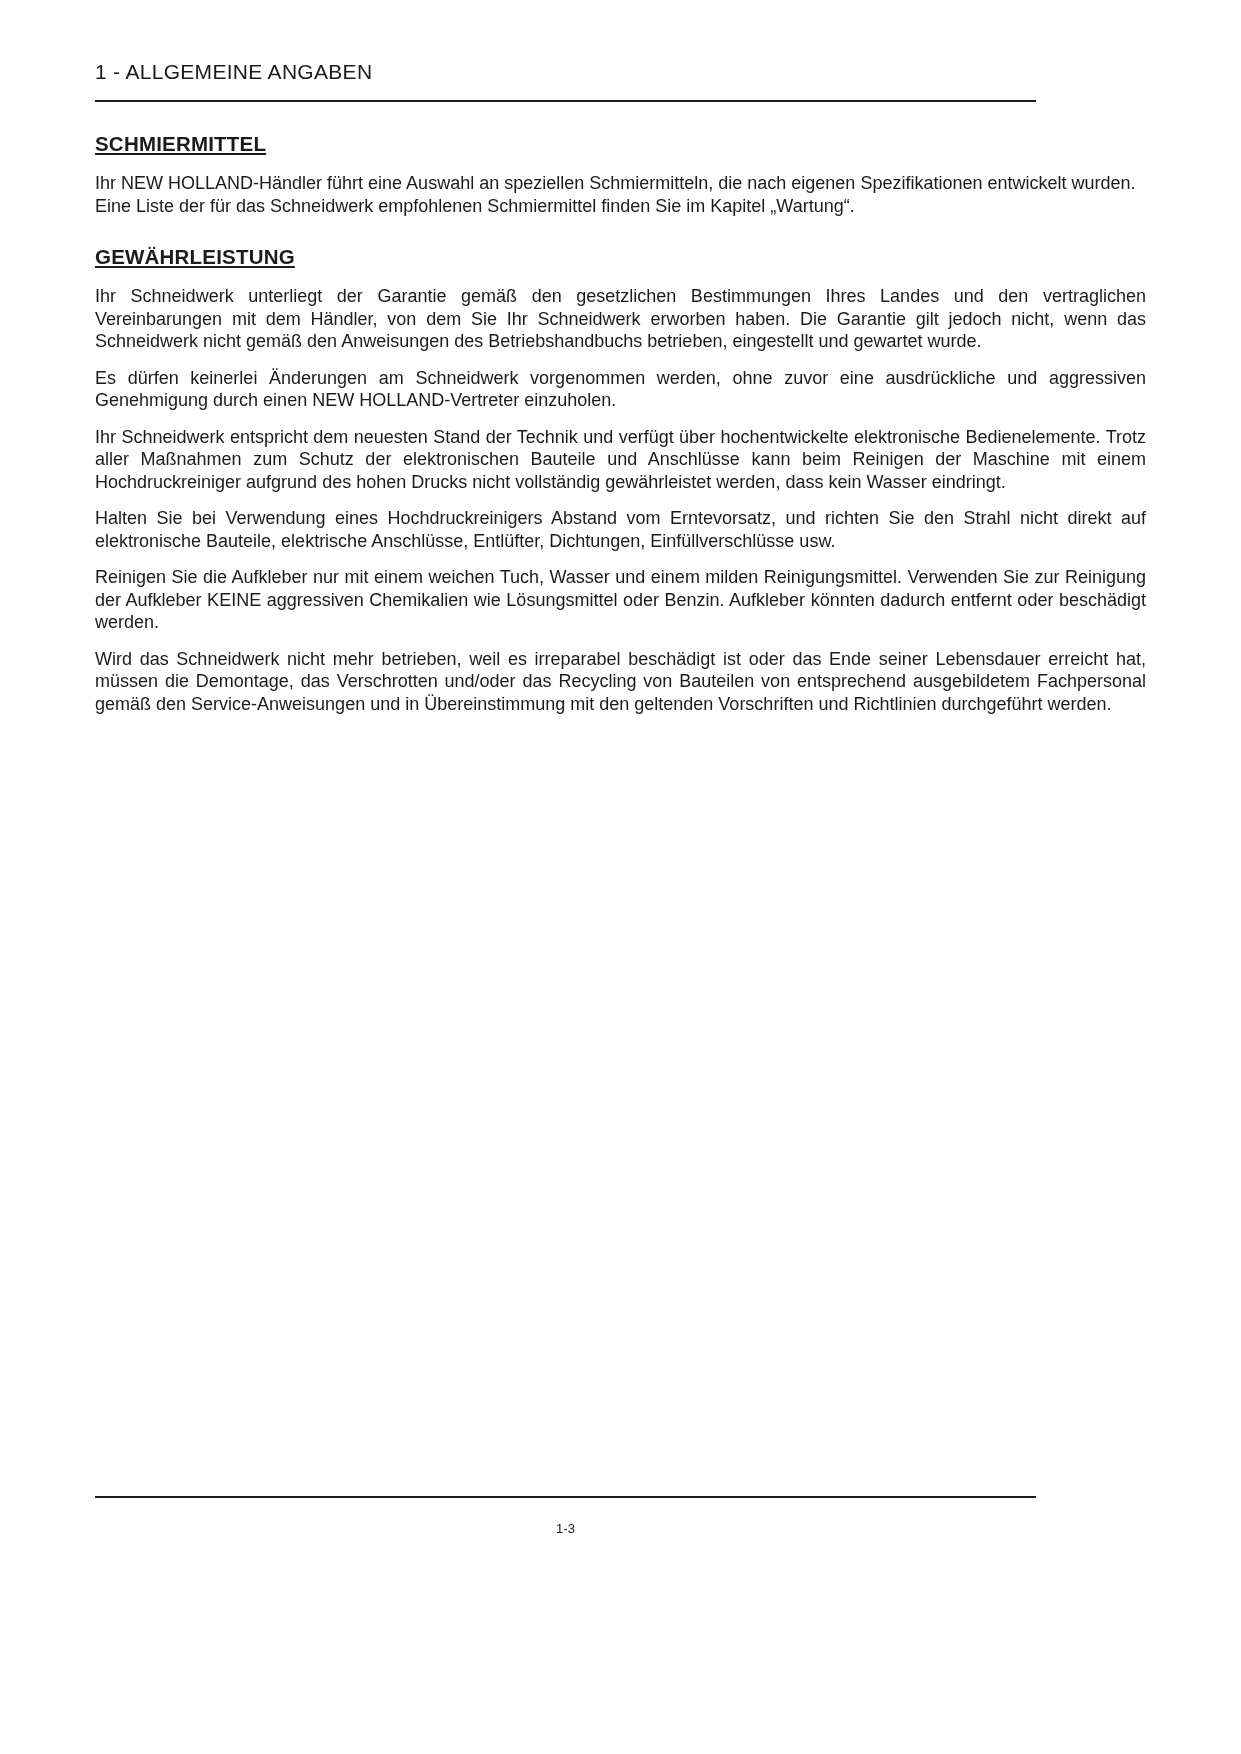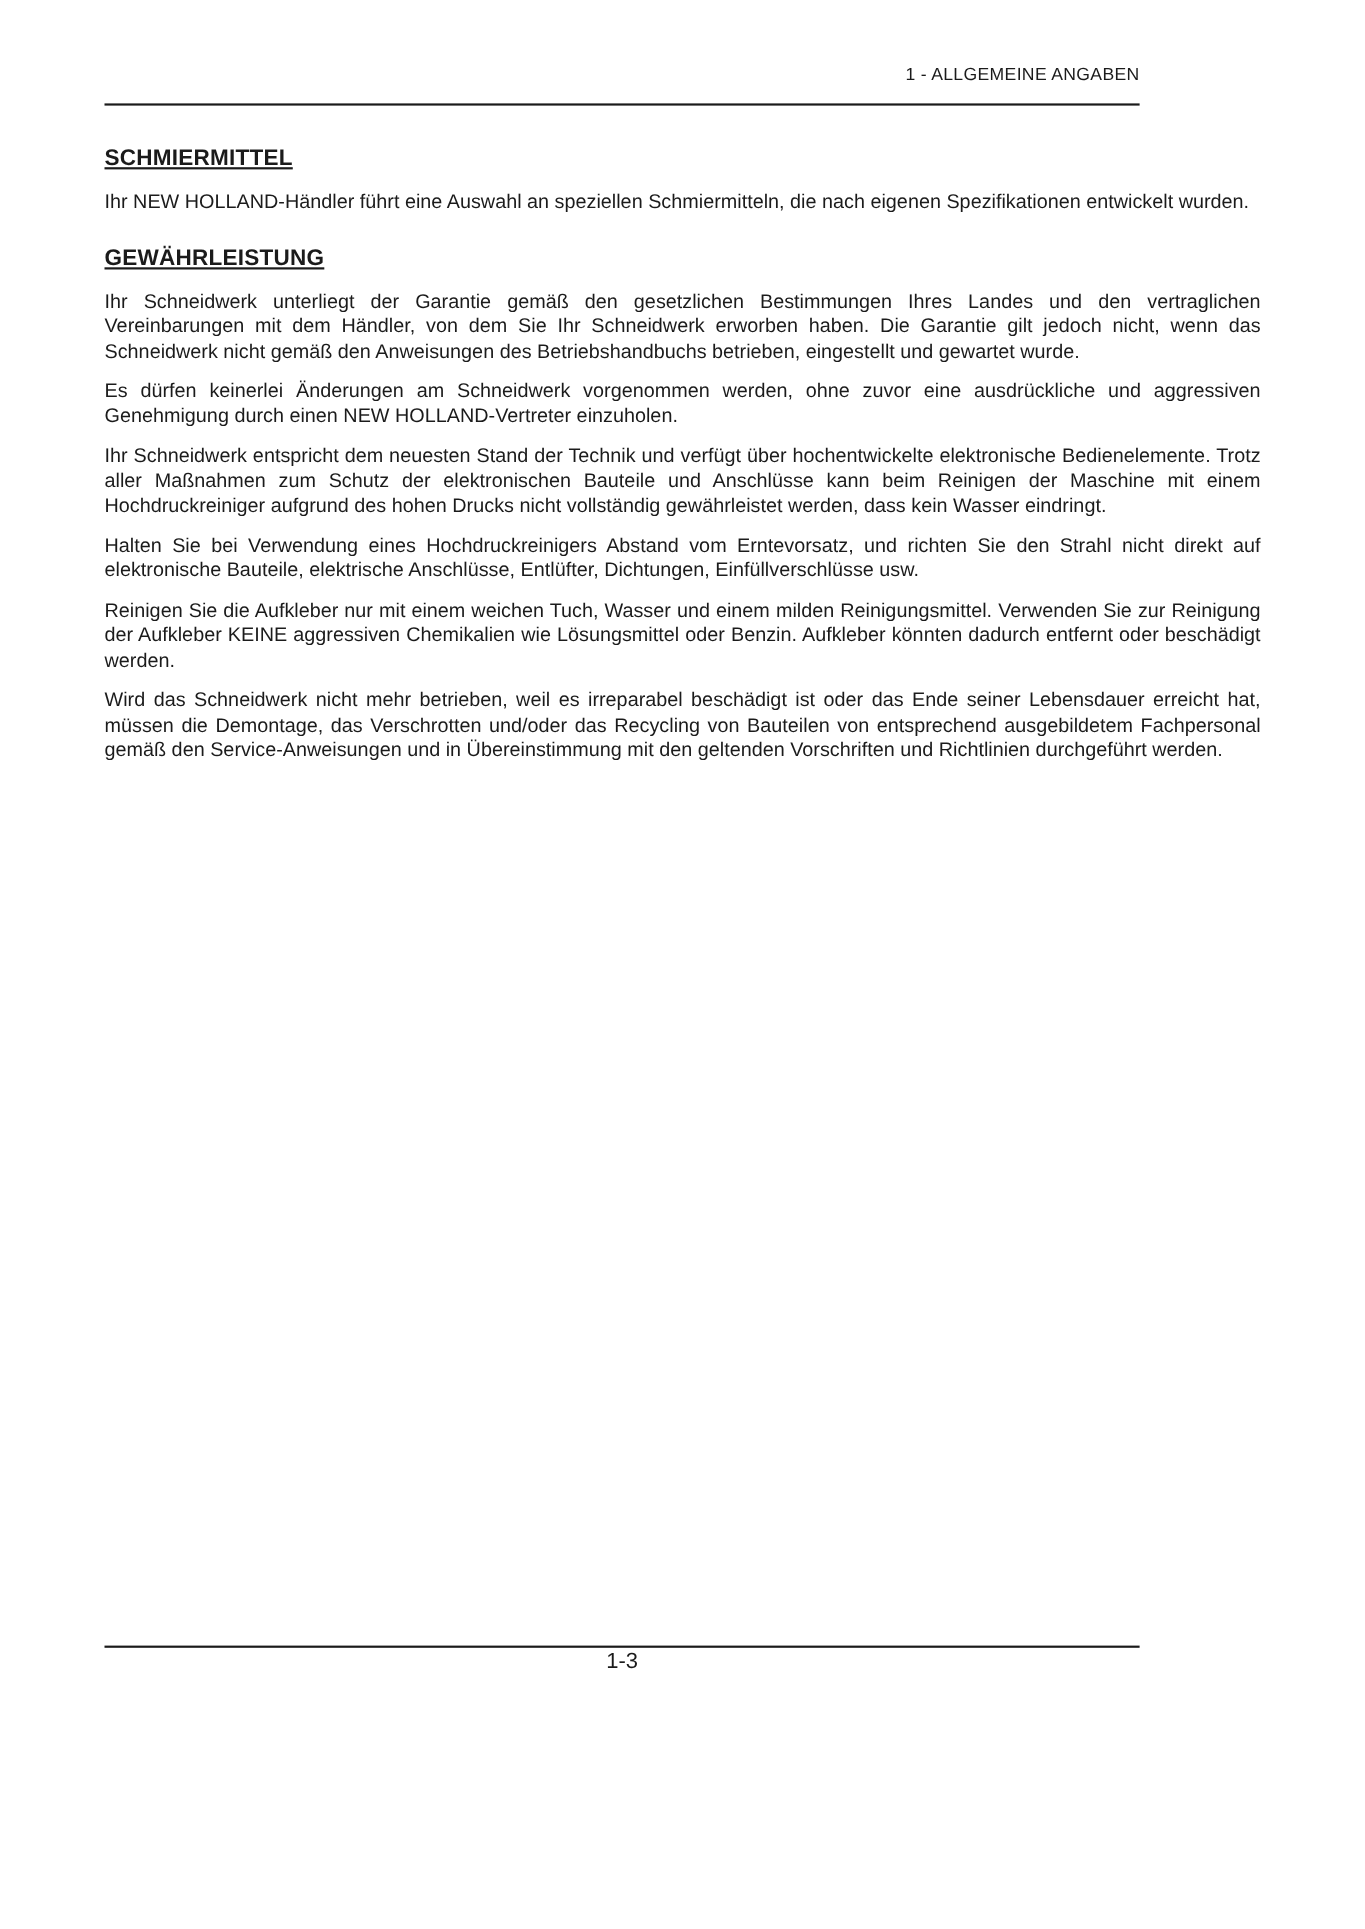--- a/index.html
+++ b/index.html
@@ -14,22 +14,22 @@
 
   
   .page-header {
     position: absolute;
     left: 95px;
     top: 0;
     width: 941px;
   }
   .header-title {
     padding-top: 60px;
-    text-align: right;
-    font-size: 16px;
+    text-align: left;
+    font-size: 21px;
     letter-spacing: 0.3px;
   }
   .rule {
     border: none;
     border-top: 2.5px solid #1b1b1b;
     margin: 0;
     width: 100%;
   }
   .header-rule { margin-top: 16px; }
 
@@ -57,37 +57,38 @@
 
   
   .page-footer {
     position: absolute;
     left: 95px;
     top: 1496px;
     width: 941px;
   }
   .footer-number {
     text-align: center;
-    font-size: 20px;
-    padding-top: 1px;
+    font-size: 13px;
+    padding-top: 23px;
   }
 </style>
 </head>
 <body>
 
 <header class="page-header">
   <div class="header-title">1 - ALLGEMEINE ANGABEN</div>
   <hr class="rule header-rule">
 </header>
 
 <main class="content">
 
   <section>
     <h2>SCHMIERMITTEL</h2>
     <p class="tight">Ihr NEW HOLLAND-Händler führt eine Auswahl an speziellen Schmiermitteln, die nach eigenen Spezifikationen entwickelt wurden.</p>
+    <p>Eine Liste der für das Schneidwerk empfohlenen Schmiermittel finden Sie im Kapitel „Wartung“.</p>
   </section>
 
   <section>
     <h2>GEWÄHRLEISTUNG</h2>
     <p>Ihr Schneidwerk unterliegt der Garantie gemäß den gesetzlichen Bestimmungen Ihres Landes und den vertraglichen Vereinbarungen mit dem Händler, von dem Sie Ihr Schneidwerk erworben haben. Die Garantie gilt jedoch nicht, wenn das Schneidwerk nicht gemäß den Anweisungen des Betriebshandbuchs betrieben, eingestellt und gewartet wurde.</p>
     <p>Es dürfen keinerlei Änderungen am Schneidwerk vorgenommen werden, ohne zuvor eine ausdrückliche und aggressiven Genehmigung durch einen NEW HOLLAND-Vertreter einzuholen.</p>
   </section>
 
   <section>
     <p>Ihr Schneidwerk entspricht dem neuesten Stand der Technik und verfügt über hochentwickelte elektronische Bedienelemente. Trotz aller Maßnahmen zum Schutz der elektronischen Bauteile und Anschlüsse kann beim Reinigen der Maschine mit einem Hochdruckreiniger aufgrund des hohen Drucks nicht vollständig gewährleistet werden, dass kein Wasser eindringt.</p>

